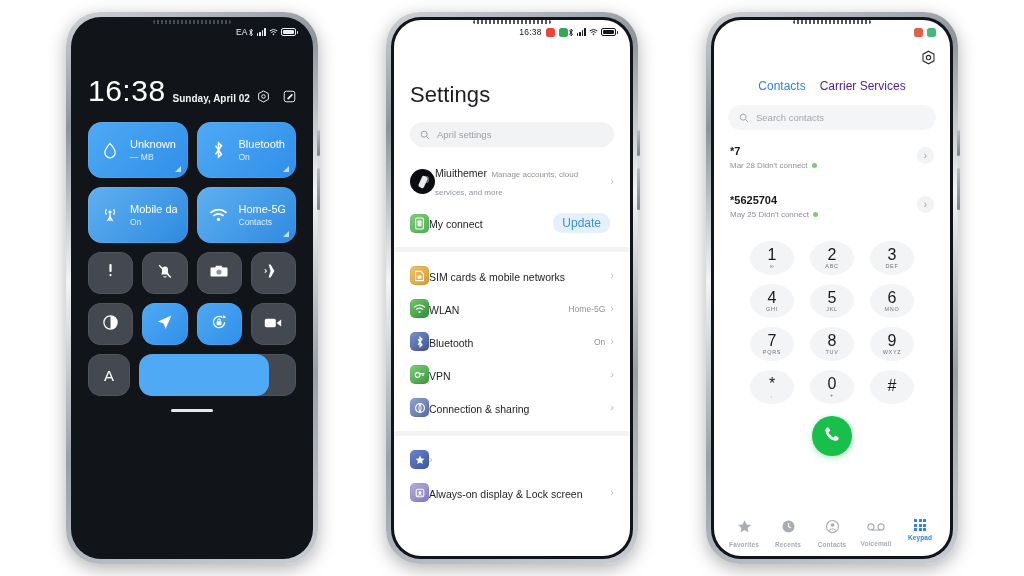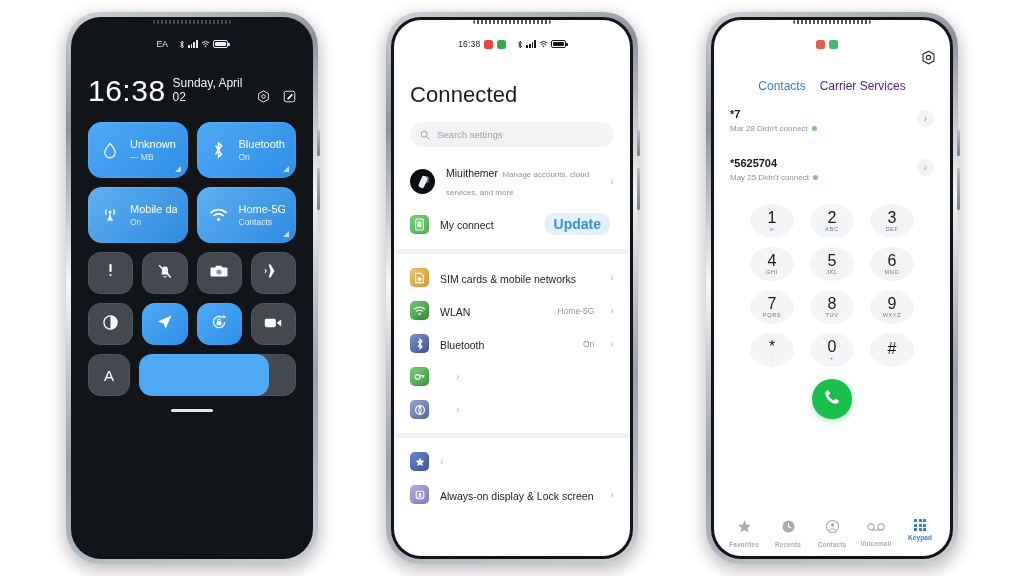--- a/index.html
+++ b/index.html
@@ -40,24 +40,24 @@
     background: repeating-linear-gradient(90deg,#4a4f55 0 2px, transparent 2px 4px);
     border-radius: 2px; opacity: .95;
   }
   .btn-side {
     position: absolute; right: -2px; width: 3px; border-radius: 2px;
     background: linear-gradient(180deg,#b9bec5,#7d838b);
   }
 
   
   .statusbar {
-    position: absolute; top: 12px; left: 0; right: 0; height: 24px;
-    display: flex; align-items: center; justify-content: center;
+    position: absolute; top: 0; left: 0; right: 0; height: 24px;
+    display: flex; align-items: center; justify-content: flex-end;
     padding: 0 14px; z-index: 30;
-    font-size: 9px; letter-spacing: .2px; gap: 11px;
+    font-size: 9px; letter-spacing: .2px;
   }
   .sb-left { display: flex; align-items: center; gap: 4px; }
   .sb-right { display: flex; align-items: center; gap: 3px; }
   .sig-bars { display: flex; align-items: flex-end; gap: 1px; height: 8px; }
   .sig-bars i { width: 1.6px; background: currentColor; border-radius: .5px; display: block; }
   .sig-bars i:nth-child(1){height:3px} .sig-bars i:nth-child(2){height:4.5px}
   .sig-bars i:nth-child(3){height:6px} .sig-bars i:nth-child(4){height:8px}
   .batt {
     width: 15px; height: 8px; border: 1px solid currentColor; border-radius: 2px;
     position: relative; padding: 1px;
@@ -78,21 +78,21 @@
       radial-gradient(ellipse 70% 26% at 10% 74%, rgba(40,120,90,.75) 0%, rgba(40,120,90,0) 60%),
       radial-gradient(ellipse 70% 22% at 22% 92%, rgba(55,135,85,.55) 0%, rgba(55,135,85,0) 60%),
       radial-gradient(ellipse 120% 40% at 88% 62%, rgba(120,60,120,.55) 0%, rgba(120,60,120,0) 65%),
       linear-gradient(180deg,#06080d 0%, #0b1726 18%, #123css 0%, #17466e 46%, #2a4d6b 62%, #4a3f55 74%, #6b3346 84%, #7d2f35 95%);
     color: #fff;
   }
   #p1 .statusbar { color: #e8eef5; }
   .cc { position: absolute; inset: 0; padding: 0 14px; }
   .clockrow { display:flex; align-items:flex-end; gap: 7px; margin-top: 56px; }
   .clock-time { font-size: 30px; font-weight: 300; letter-spacing: .5px; line-height: 1; }
-  .clock-date { font-size: 12px; font-weight: 400; opacity: .95; padding-bottom: 2px; }
+  .clock-date { font-size: 10px; font-weight: 700; opacity: .95; padding-bottom: 2px; }
   .clock-actions { margin-left:auto; display:flex; gap: 13px; padding-bottom: 3px; }
   .clock-actions svg { display:block; }
 
   .tiles-big { display: grid; grid-template-columns: 1fr 1fr; gap: 9px; margin-top: 16px; }
   .tile-big {
     height: 56px; border-radius: 14px; padding: 9px 11px; position: relative;
     display: flex; align-items: center; gap: 9px; overflow: hidden;
     background: linear-gradient(135deg,#4fa9f5 0%, #2f8fe8 100%);
     box-shadow: inset 0 0 0 .5px rgba(255,255,255,.15);
   }
@@ -133,32 +133,32 @@
   #p2 .screen { background: #ffffff; color: #1b1d20; }
   #p2 .statusbar { color: #15181c; }
   .st-body { position:absolute; inset: 24px 0 0 0; padding: 0 16px; }
   .st-title { font-size: 22px; font-weight: 400; margin-top: 38px; letter-spacing: .1px; }
   .searchbar {
     margin-top: 14px; height: 25px; border-radius: 13px; background: #f2f3f5;
     display:flex; align-items:center; gap: 7px; padding: 0 10px;
   }
   .searchbar .ph { font-size: 9.5px; color: #9aa0a6; }
   .st-list { margin-top: 9px; }
-  .st-row { display:flex; align-items:center; gap: 11px; padding: 7px 0; min-height: 30px; }
+  .st-row { display:flex; align-items:center; padding: 7px 0; min-height: 30px; }
   .st-ico { width: 19px; height: 19px; border-radius: 5px; flex:0 0 auto; position: relative; overflow:hidden;
             box-shadow: inset 0 0 0 .5px rgba(0,0,0,.10); display:flex; align-items:center; justify-content:center; }
   .st-ico svg { display:block; }
   .st-main { flex: 1; min-width:0; }
   .st-label { font-size: 10.5px; font-weight: 500; color: #1b1d20; line-height: 1.25; }
   .st-desc { font-size: 8px; color: #8d9399; line-height: 1.3; margin-top: 1px; }
   .st-val { font-size: 8.5px; color: #8d9399; margin-right: 5px; white-space: nowrap; }
   .chev { color:#b9bec4; font-size: 11px; line-height: 1; }
   .pill-update {
-    font-size: 14px; color:#3a8fd8; background:#e4f1fc; border-radius: 9px;
-    padding: 3px 9px; margin-right: 4px; font-weight: bold;
+    font-size: 12px; color:#3a8fd8; background:#e4f1fc; border-radius: 9px;
+    padding: 3px 9px; margin-right: 4px;
   }
   .avatar-acc {
     width: 25px; height: 25px; border-radius: 50%; flex: 0 0 auto;
     background: radial-gradient(circle at 62% 42%, #5b5f66 0 18%, #0b0d10 19% 100%);
     position: relative; overflow: hidden;
   }
   .avatar-acc::after {
     content:""; position:absolute; left:38%; top:30%; width: 6px; height: 12px;
     background:#e9ecef; transform: rotate(24deg); border-radius: 2px;
   }
@@ -435,28 +435,28 @@
               <path d="M3 5.2 Q6 2.5 9 5.2" fill="none" stroke="currentColor" stroke-width="1.3"></path>
               <circle cx="6" cy="7.6" r="1.1" fill="currentColor"></circle>
             </svg>
             <span class="batt">
                 <i></i>
               </span>
           </div>
         </div>
 
         <div class="st-body">
-          <div class="st-title">Connected</div>
+          <div class="st-title">Settings</div>
 
           <div class="searchbar">
             <svg width="10" height="10" viewBox="0 0 12 12">
               <circle cx="5" cy="5" r="3.6" fill="none" stroke="#9aa0a6" stroke-width="1.2"></circle>
               <path d="M7.8 7.8 L11 11" stroke="#9aa0a6" stroke-width="1.2"></path>
             </svg>
-            <span class="ph">Search settings</span>
+            <span class="ph">April settings</span>
           </div>
 
           <div class="st-list">
 
             <div class="st-row">
               <span class="avatar-acc"></span>
               <span class="st-main">
                 <span class="st-label">Miuithemer</span>
                 <span class="st-desc">Manage accounts, cloud services, and more</span>
               </span>
@@ -514,31 +514,33 @@
               <span class="chev">›</span>
             </div>
 
             <div class="st-row">
               <span class="st-ico" style="background:linear-gradient(140deg,#7ed07a,#3d9440)">
                 <svg width="12" height="11" viewBox="0 0 12 11">
                     <circle cx="3.6" cy="6" r="2.4" fill="none" stroke="#fff" stroke-width="1.2"></circle>
                     <path d="M5.6 4.6 H10.4 M9 4.6 V7" fill="none" stroke="#fff" stroke-width="1.2"></path>
                   </svg>
               </span>
+              <span class="st-main"><span class="st-label">VPN</span></span>
               <span class="st-val"></span>
               <span class="chev">›</span>
             </div>
 
             <div class="st-row">
               <span class="st-ico" style="background:linear-gradient(140deg,#93a4d2,#5468a5)">
                 <svg width="12" height="12" viewBox="0 0 12 12">
                     <circle cx="6" cy="6" r="4.4" fill="none" stroke="#fff" stroke-width="1.2"></circle>
                     <path d="M6 1.6 Q8.6 6 6 10.4 Q3.4 6 6 1.6" fill="none" stroke="#fff" stroke-width="1"></path>
                   </svg>
               </span>
+              <span class="st-main"><span class="st-label">Connection &amp; sharing</span></span>
               <span class="st-val"></span>
               <span class="chev">›</span>
             </div>
 
             <div class="divider"></div>
 
             <div class="st-row">
               <span class="st-ico" style="background:linear-gradient(140deg,#6b87cf,#3b539c)">
                 <svg width="12" height="12" viewBox="0 0 12 12">
                     <path d="M6 1.6 L7.3 4.5 L10.4 4.8 L8.1 6.9 L8.8 10 L6 8.4 L3.2 10 L3.9 6.9 L1.6 4.8 L4.7 4.5Z" fill="#fff"></path>
@@ -589,20 +591,27 @@
                 <circle cx="9" cy="9" r="2.6" fill="none" stroke="#2b2e32" stroke-width="1.3"></circle>
               </svg>
             </span>
           </div>
 
           <div class="dl-tabs">
             <span class="dl-tab" style="color: rgb(47, 127, 224);">Contacts</span>
             <span class="dl-tab" style="color: #4c1d95;">Carrier Services</span>
           </div>
 
+          <div class="dl-search">
+            <svg width="10" height="10" viewBox="0 0 12 12">
+              <circle cx="5" cy="5" r="3.6" fill="none" stroke="#a3a8ae" stroke-width="1.2"></circle>
+              <path d="M7.8 7.8 L11 11" stroke="#a3a8ae" stroke-width="1.2"></path>
+            </svg>
+            <span class="ph">Search contacts</span>
+          </div>
 
           <div>
             <div class="call-row">
               <span class="call-main">
                 <span class="call-num">*7</span>
                 <span class="call-sub">
                   <span>Mar 28 Didn't connect</span>
                   <span class="green-dot"></span>
                 </span>
               </span>

